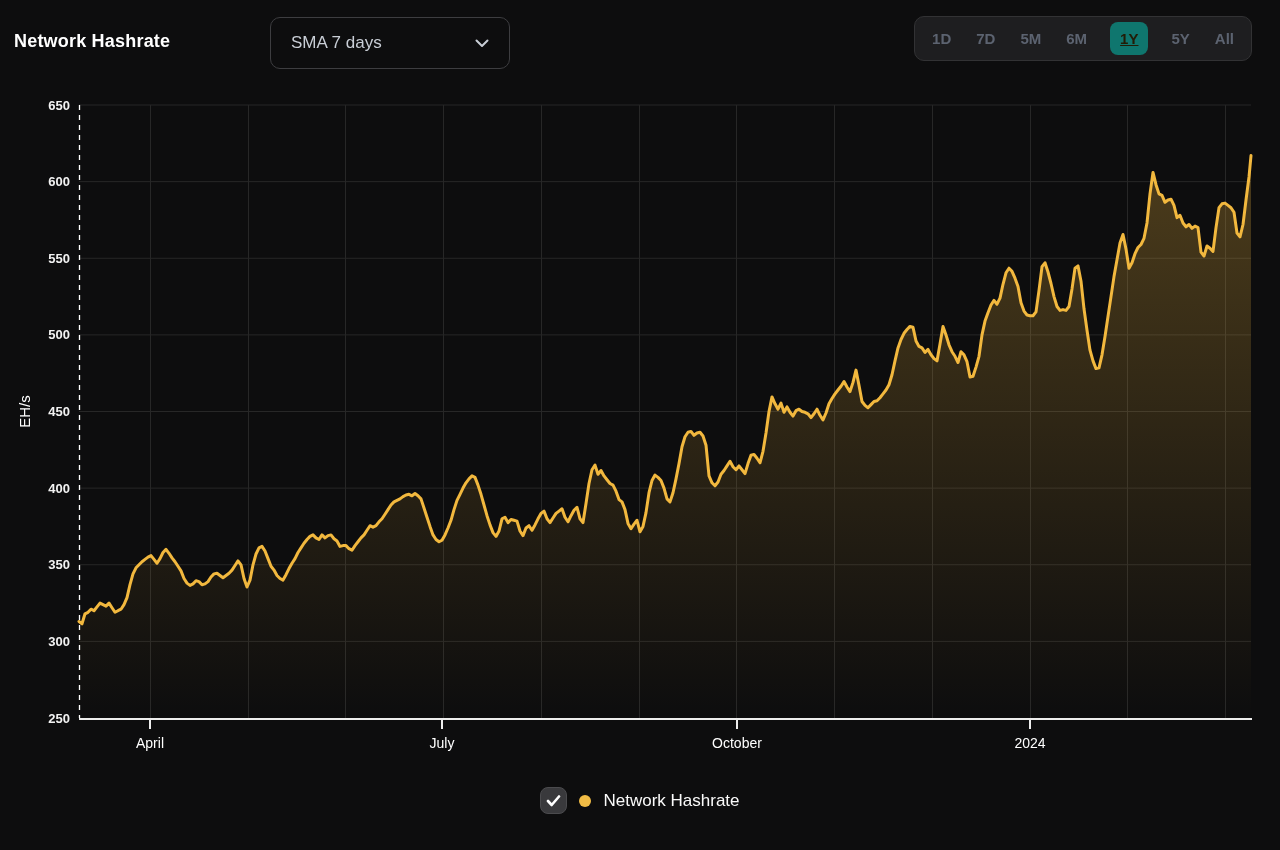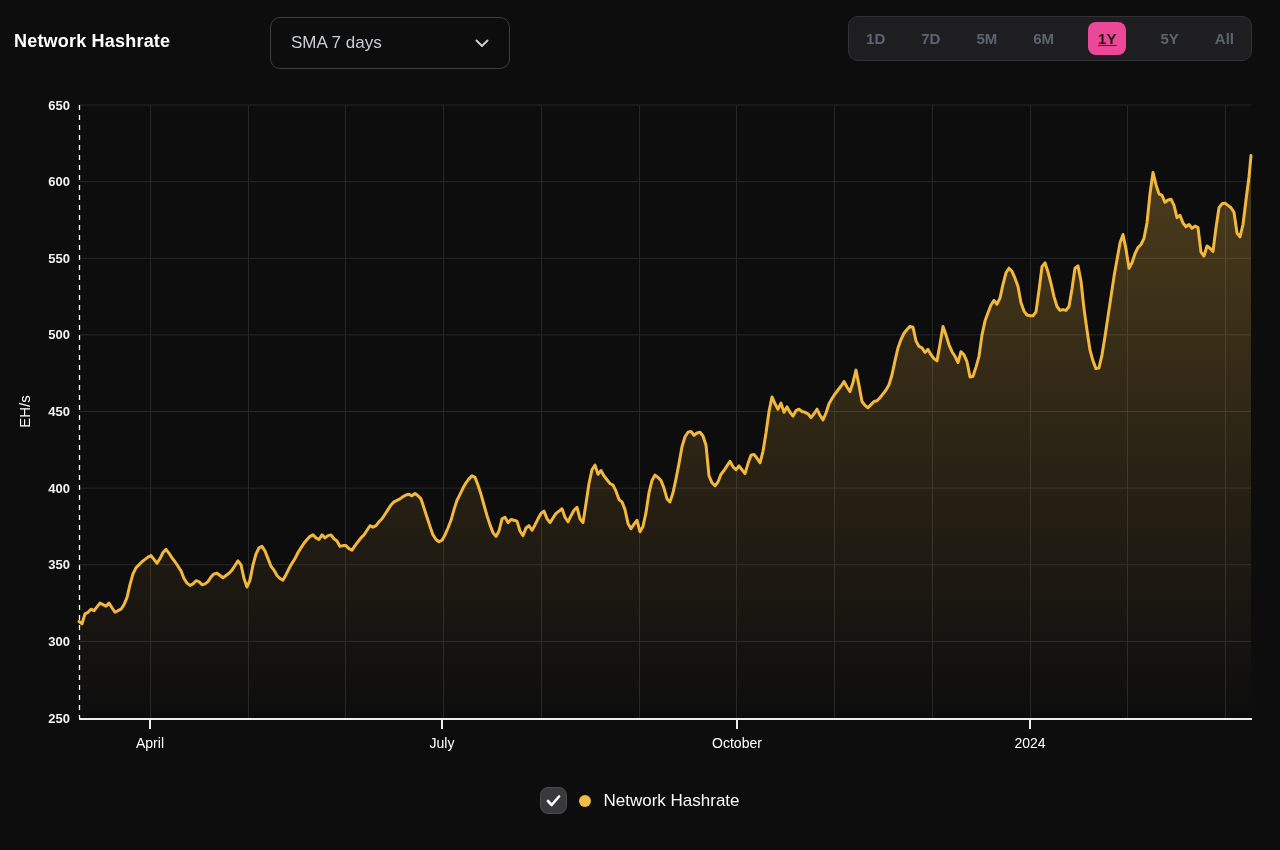--- a/index.html
+++ b/index.html
@@ -6,24 +6,24 @@
   body{width:1280px;height:850px;position:relative;overflow:hidden;
        font-family:"Liberation Sans","DejaVu Sans",sans-serif;-webkit-font-smoothing:antialiased;}
   .header{position:absolute;left:0;top:0;width:1280px;height:86px;}
   .title{position:absolute;left:14px;top:31px;font-size:18px;font-weight:700;color:#FFFFFF;letter-spacing:.2px;}
   .sma-dropdown{position:absolute;left:226px;top:17px;width:240px;height:52px;
        background:transparent;border:1px solid #3D3D40;border-radius:10px;cursor:pointer;
        display:flex;align-items:center;justify-content:space-between;padding:4px 20px;box-sizing:border-box;margin-left:44px;}
   .sma-dropdown span{font-size:17px;color:#C9CED6;font-family:inherit;}
   .range-group{position:absolute;top:16px;right:28px;height:45px;
        background:#1E1E20;border:1px solid #323234;border-radius:10px;
-       display:flex;align-items:center;gap:32px;padding:0 15px;box-sizing:border-box;}
+       display:flex;align-items:center;gap:21px;padding:0 15px;box-sizing:border-box;}
   .range-btn{background:none;border:none;font-family:inherit;font-size:15px;font-weight:700;
        color:#5C6370;cursor:pointer;padding:6px 2px;border-radius:8px;line-height:1;}
-  .range-btn.active{background:#ec4899;color:#221C06;padding:9px 10px;text-decoration:underline;}
+  .range-btn.active{background:#0f766e;color:#221C06;padding:9px 10px;text-decoration:underline;}
   #chart{position:absolute;left:0;top:0;}
   #chart text{font-family:"Liberation Sans","DejaVu Sans",sans-serif;}
   .legend{position:absolute;left:0;top:787px;width:1280px;display:flex;align-items:center;justify-content:center;gap:12px;}
   .legend-checkbox{width:27px;height:27px;border-radius:8px;background:#39393C;border:1px solid #4B4B4E;
        display:flex;align-items:center;justify-content:center;cursor:pointer;padding:0;}
   .legend-dot{width:12px;height:12px;border-radius:50%;display:inline-block;}
   .legend-label{font-size:17px;color:#FAFAFA;}
 </style>
 </head>
 <body>

